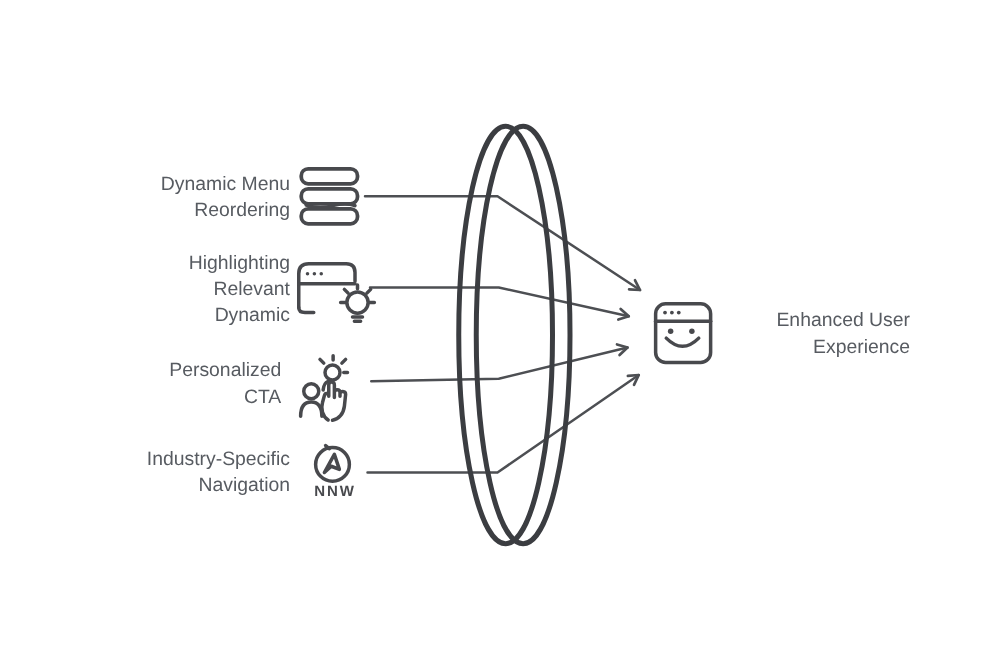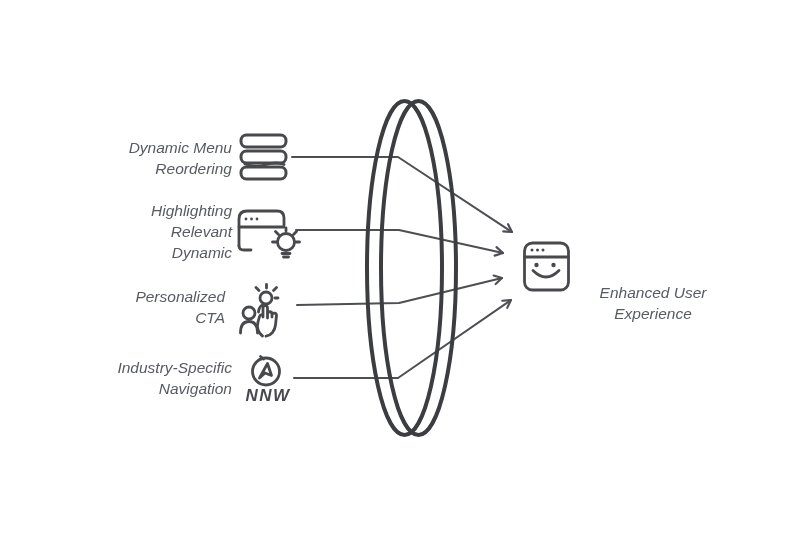--- a/index.html
+++ b/index.html
@@ -11,21 +11,20 @@
   }
   * { margin: 0; padding: 0; box-sizing: border-box; }
   html, body { width: 800px; height: 533px; background: var(--bg); }
   body { font-family: "Liberation Sans", sans-serif; }
   .stage {
     position: relative;
     width: 800px;
     height: 533px;
     background: var(--bg);
     overflow: hidden;
-    font-style: italic;
   }
   .connectors {
     position: absolute;
     left: 0; top: 0;
     width: 800px; height: 533px;
   }
   .connector {
     fill: none;
     stroke: var(--line-color);
     stroke-width: 2;
@@ -64,29 +63,29 @@
   }
   .icon-fill { fill: var(--icon-color); stroke: none; }
   .label {
     position: absolute;
     color: var(--text-color);
     font-size: 15.5px;
     line-height: 21px;
     white-space: pre-line;
   }
   .label-left { text-align: right; }
-  .label-right { text-align: center; margin-top: 36px; }
+  .label-right { text-align: right; }
   .compass-text {
     position: absolute;
     left: 240px;
     top: 386px;
     width: 56px;
     text-align: center;
     color: var(--icon-color);
-    font-size: 17px;
+    font-size: 12px;
     font-weight: bold;
     letter-spacing: 1.5px;
   }
 </style>
 </head>
 <body>
 
 <div class="stage">
 
   <svg class="connectors" viewBox="0 0 800 533">

